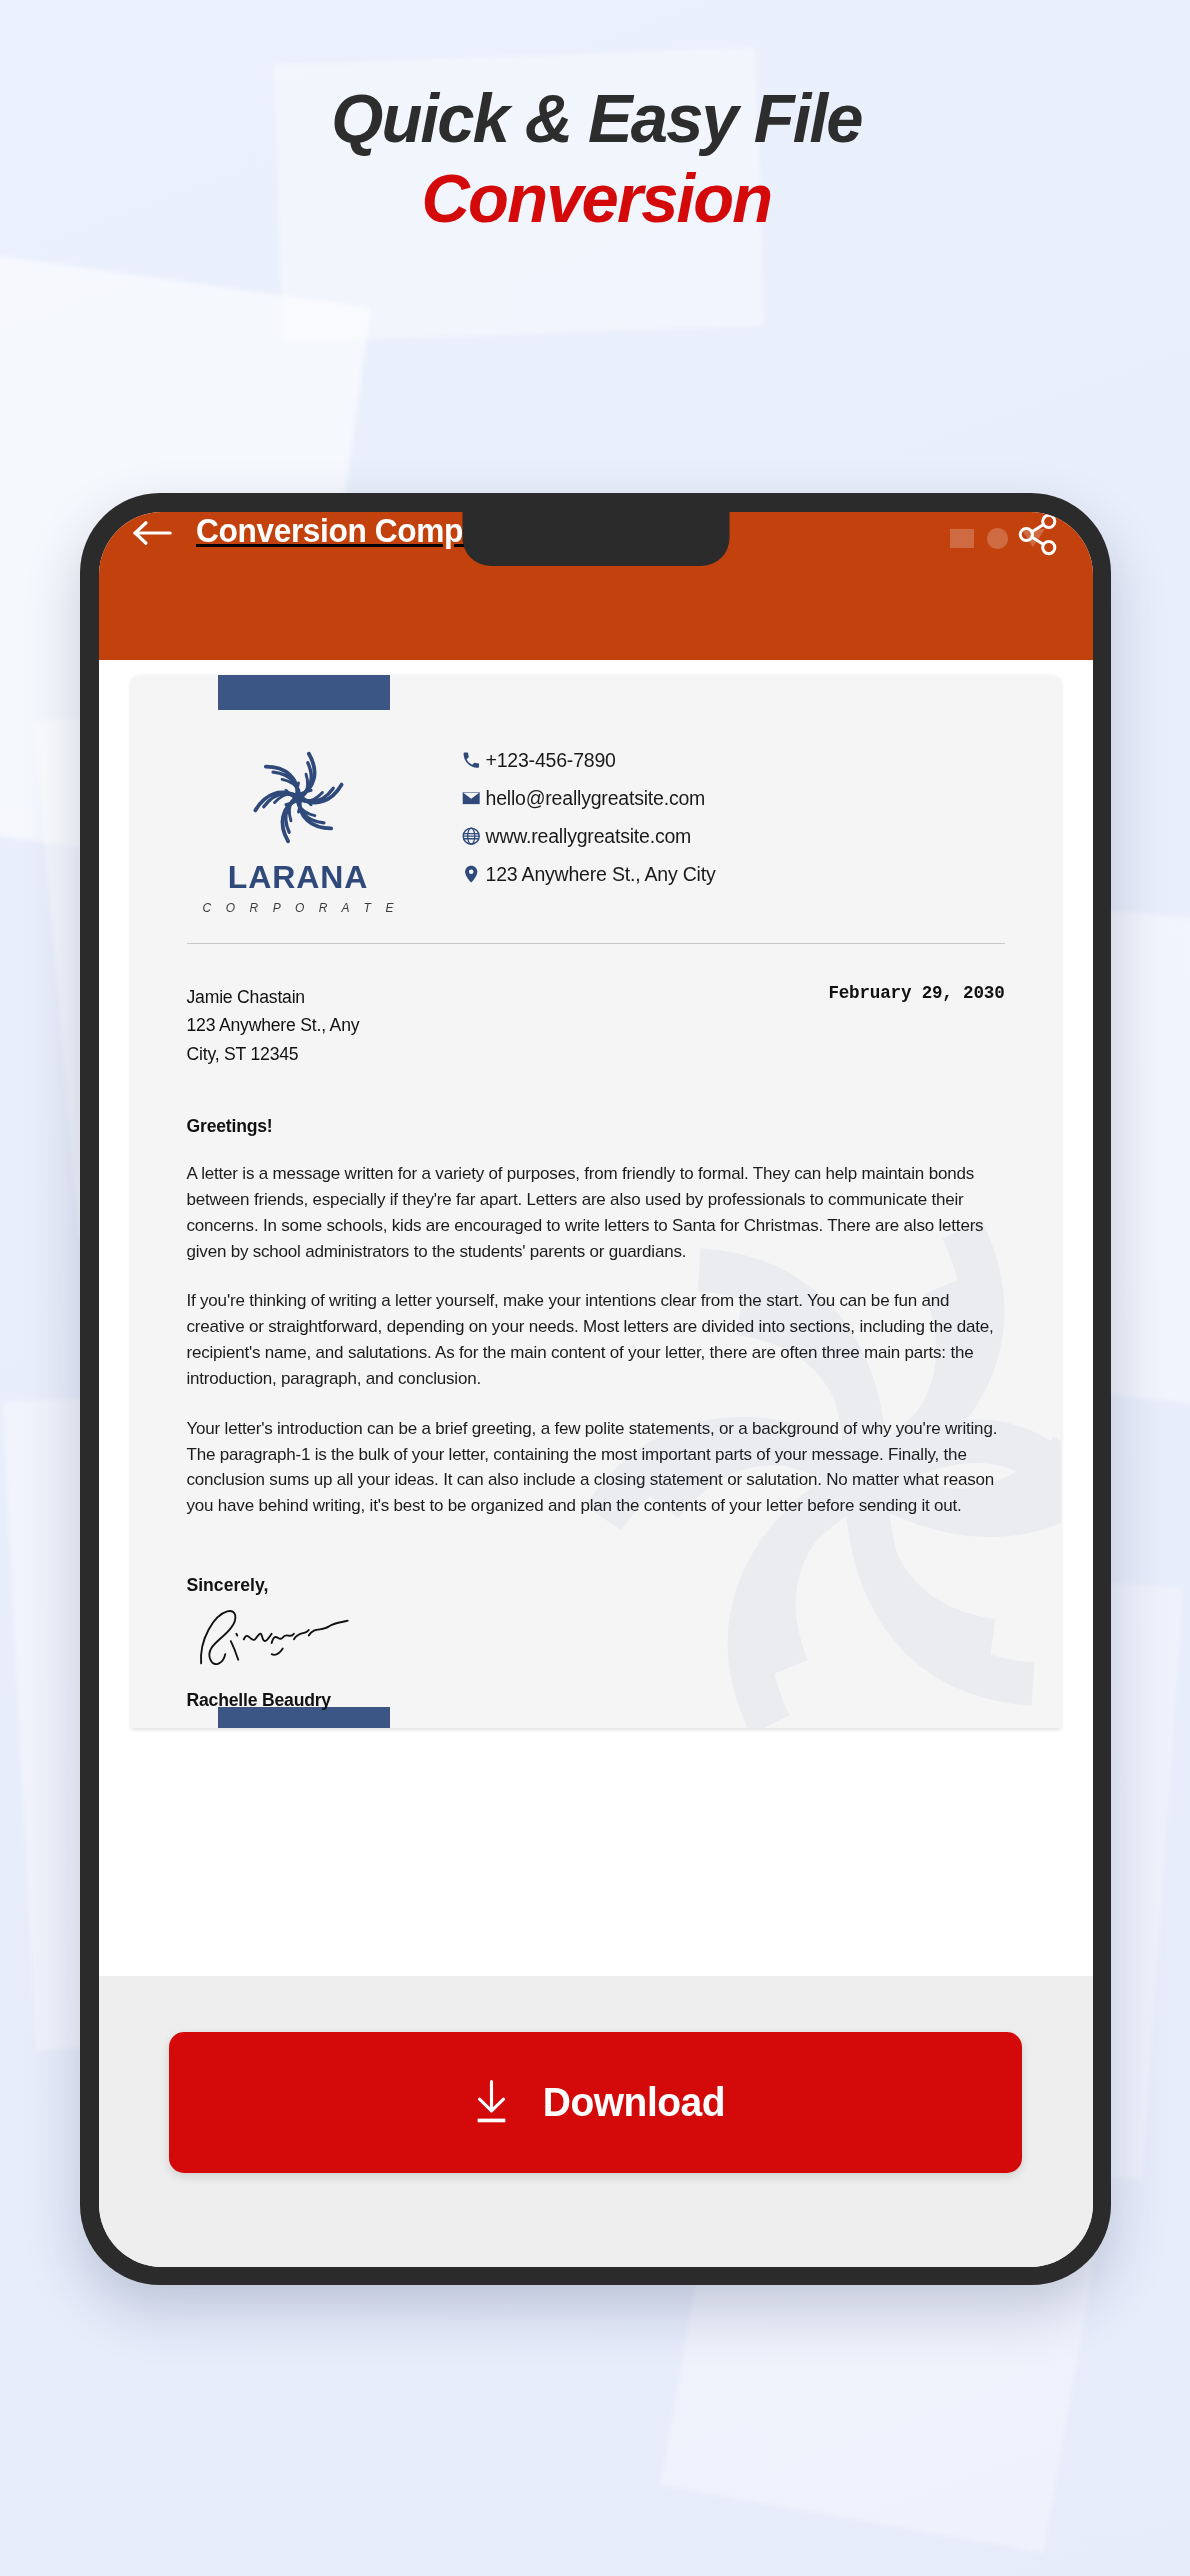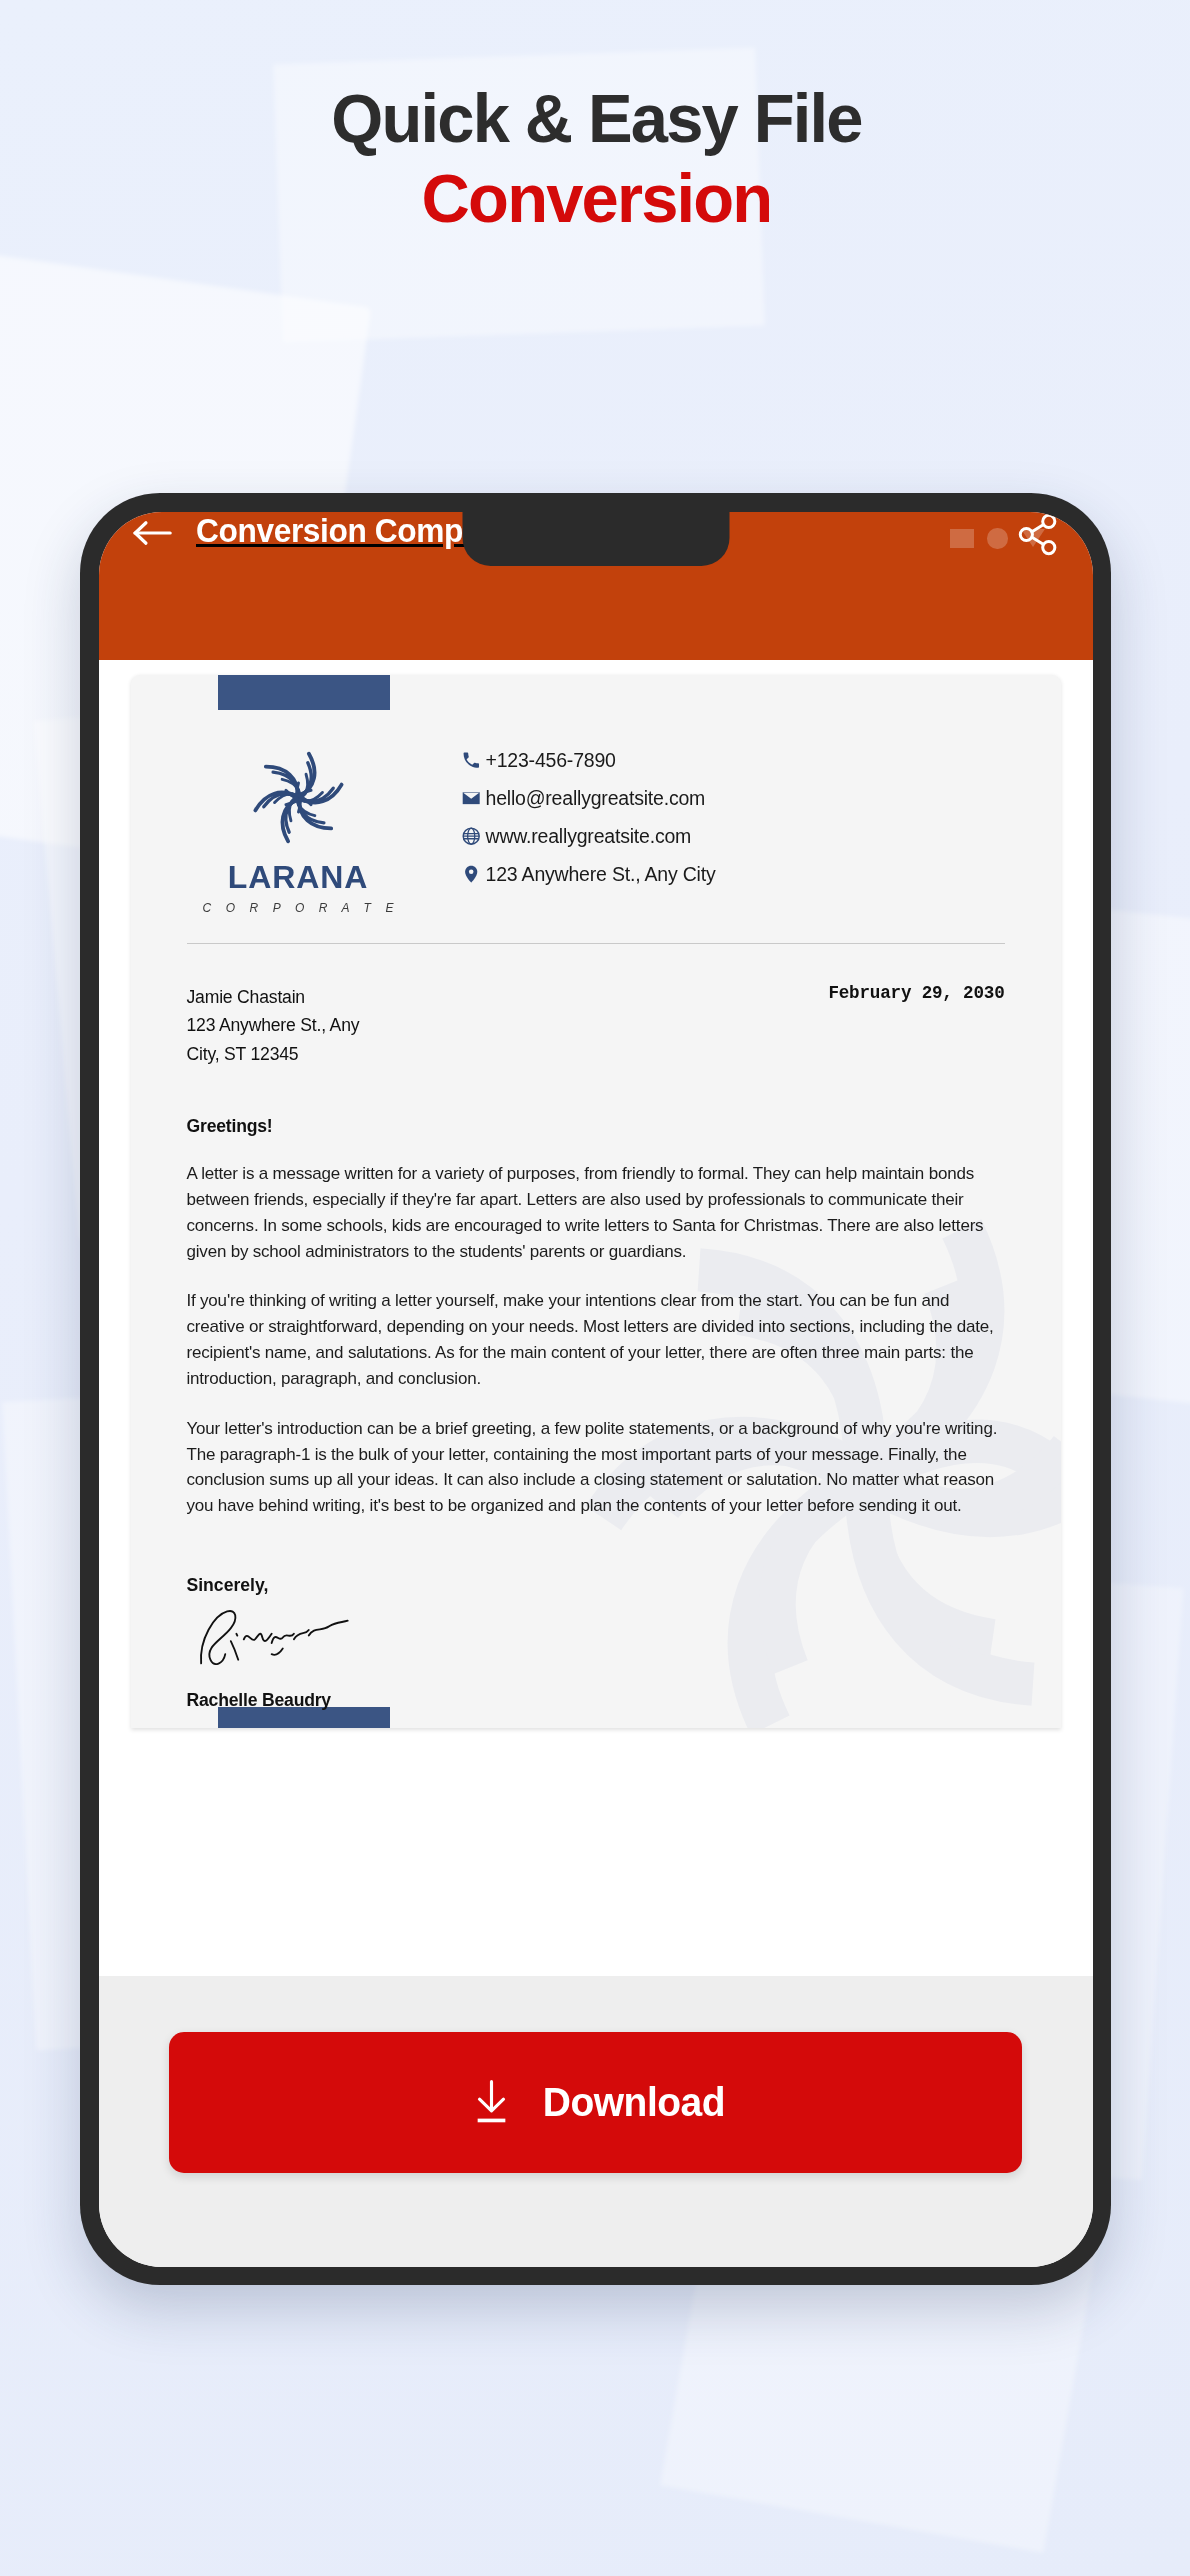--- a/index.html
+++ b/index.html
@@ -26,21 +26,21 @@
   .bg-b2 { left:56px;  top:705px; width:352px; height:519px; transform:rotate(-5deg); background:rgba(255,255,255,.45); }
   .bg-b3 { right:-37px; top:909px; width:278px; height:482px; transform:rotate(6deg); background:rgba(255,255,255,.40); }
   .bg-b4 { left:18.5px;  top:1391px; width:408px; height:649px; transform:rotate(-3deg); background:rgba(255,255,255,.35); }
   .bg-b5 { right:28px; top:1576px; width:334px; height:593px; transform:rotate(4deg); background:rgba(255,255,255,.30); }
   .bg-b6 { left:278px; top:56px;  width:482px; height:278px; transform:rotate(-2deg); background:rgba(255,255,255,.38); }
   .bg-b7 { right:111px; top:2133px; width:389px; height:389px; transform:rotate(10deg); background:rgba(255,255,255,.32); }
 
   
   .headline {
     position:absolute; top:82px; left:2px; right:0;
-    text-align:center; z-index:4;
+    text-align:center; z-index:4;font-style:italic;
   }
   .headline .l1, .headline .l2 {
     font-family:"Liberation Sans", sans-serif;
     font-weight:bold;
     font-size:69px;
     line-height:1.08;
     letter-spacing:-1.9px;
     transform:scaleX(.97);
   }
   .headline .l1 { color:#2d2d2d; }

